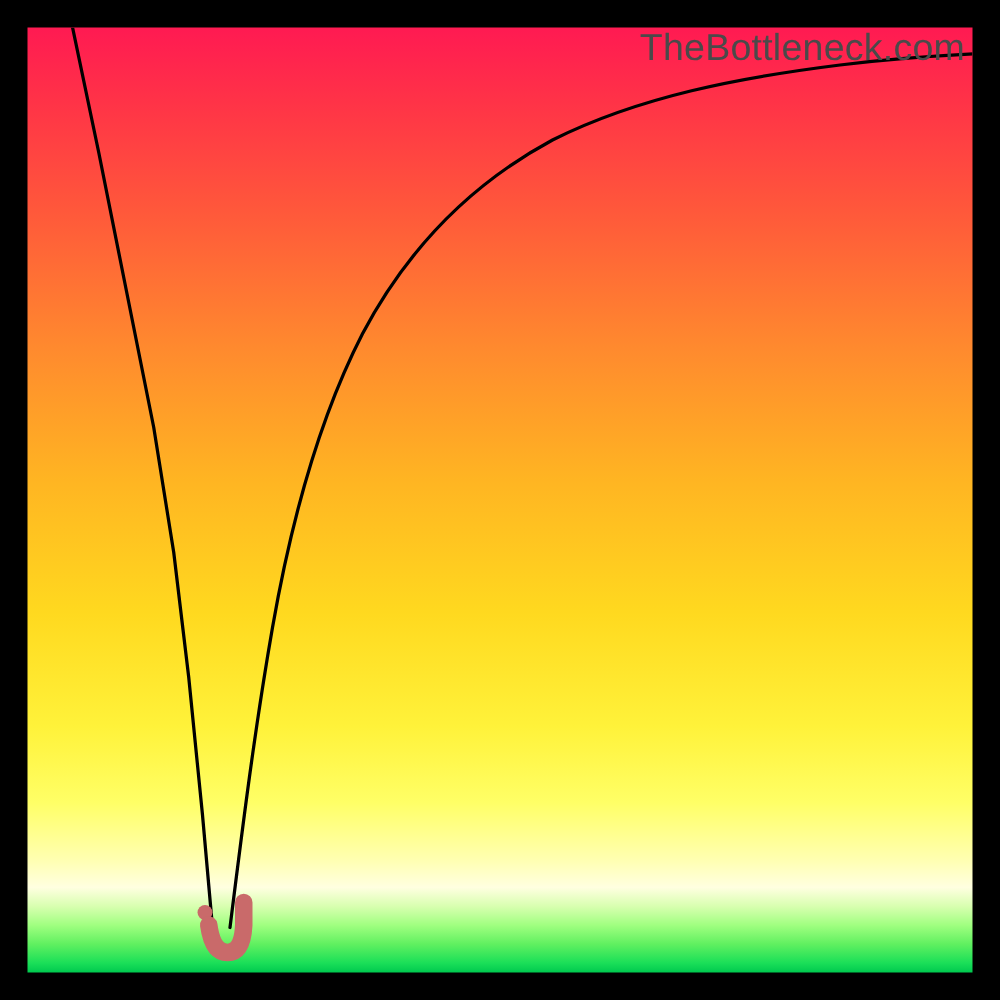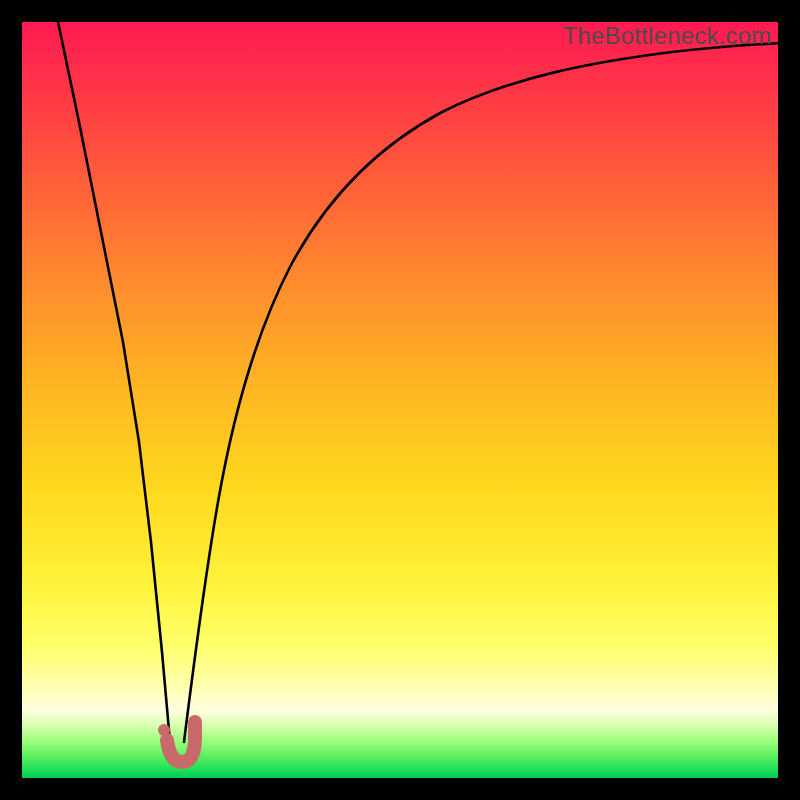--- a/index.html
+++ b/index.html
@@ -41,21 +41,21 @@
       #1adf58 99%,
       #00c94f 100%
     );
     overflow: hidden;
   }
   .watermark {
     position: absolute;
     top: 0px;
     right: 6px;
     color: #4a4a4a;
-    font-size: 24px;
+    font-size: 30px;
     font-weight: 500;
     letter-spacing: 0.2px;
     user-select: none;
     z-index: 5;
   }
   svg.curves {
     position: absolute;
     left: 0;
     top: 0;
     width: 100%;

